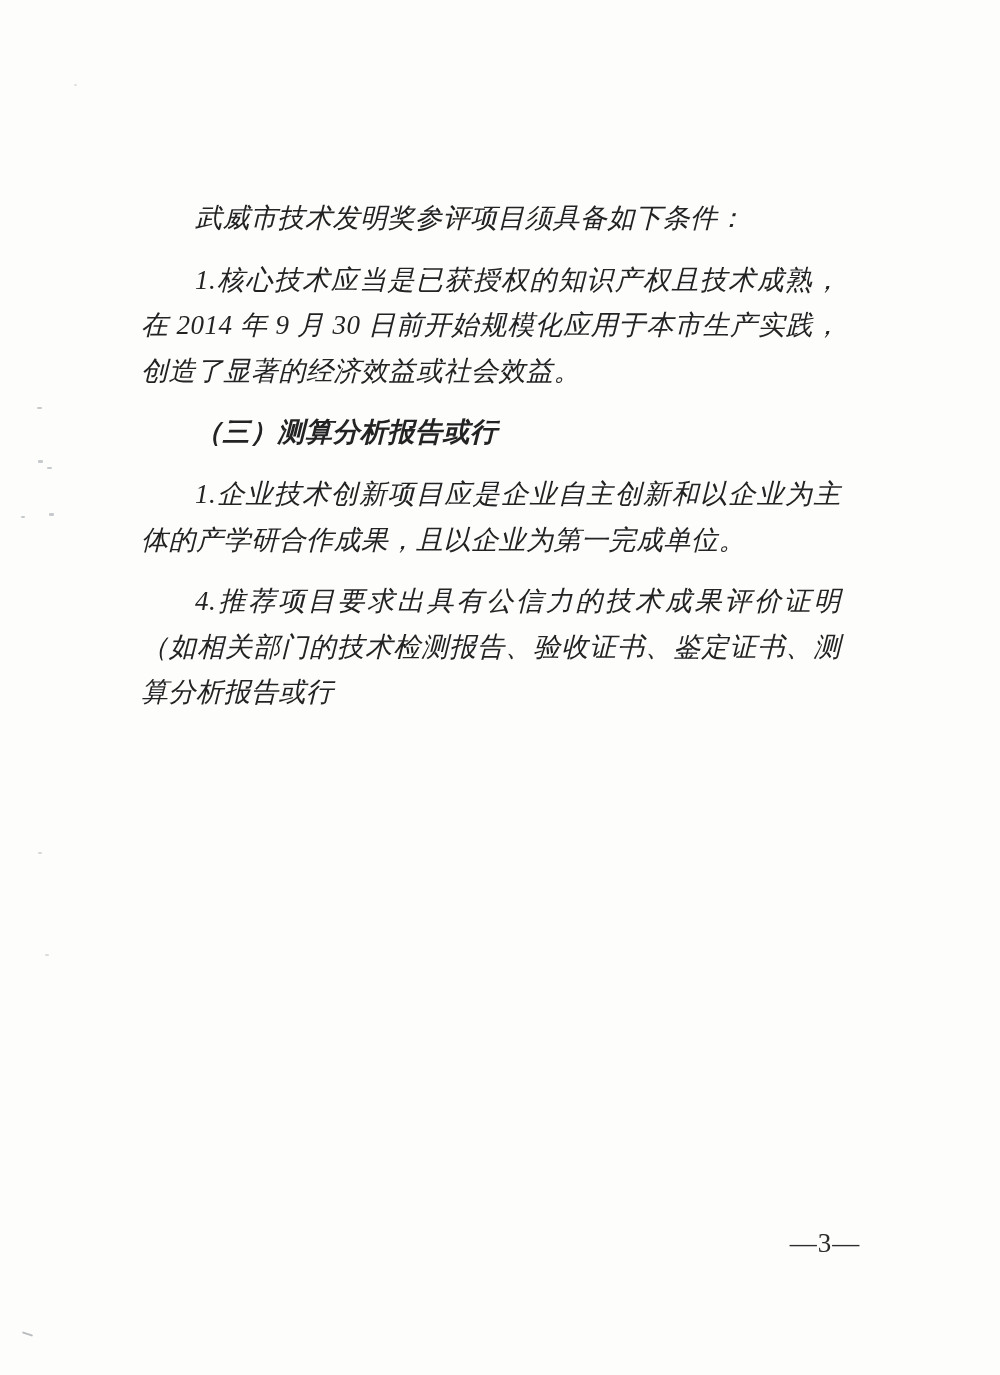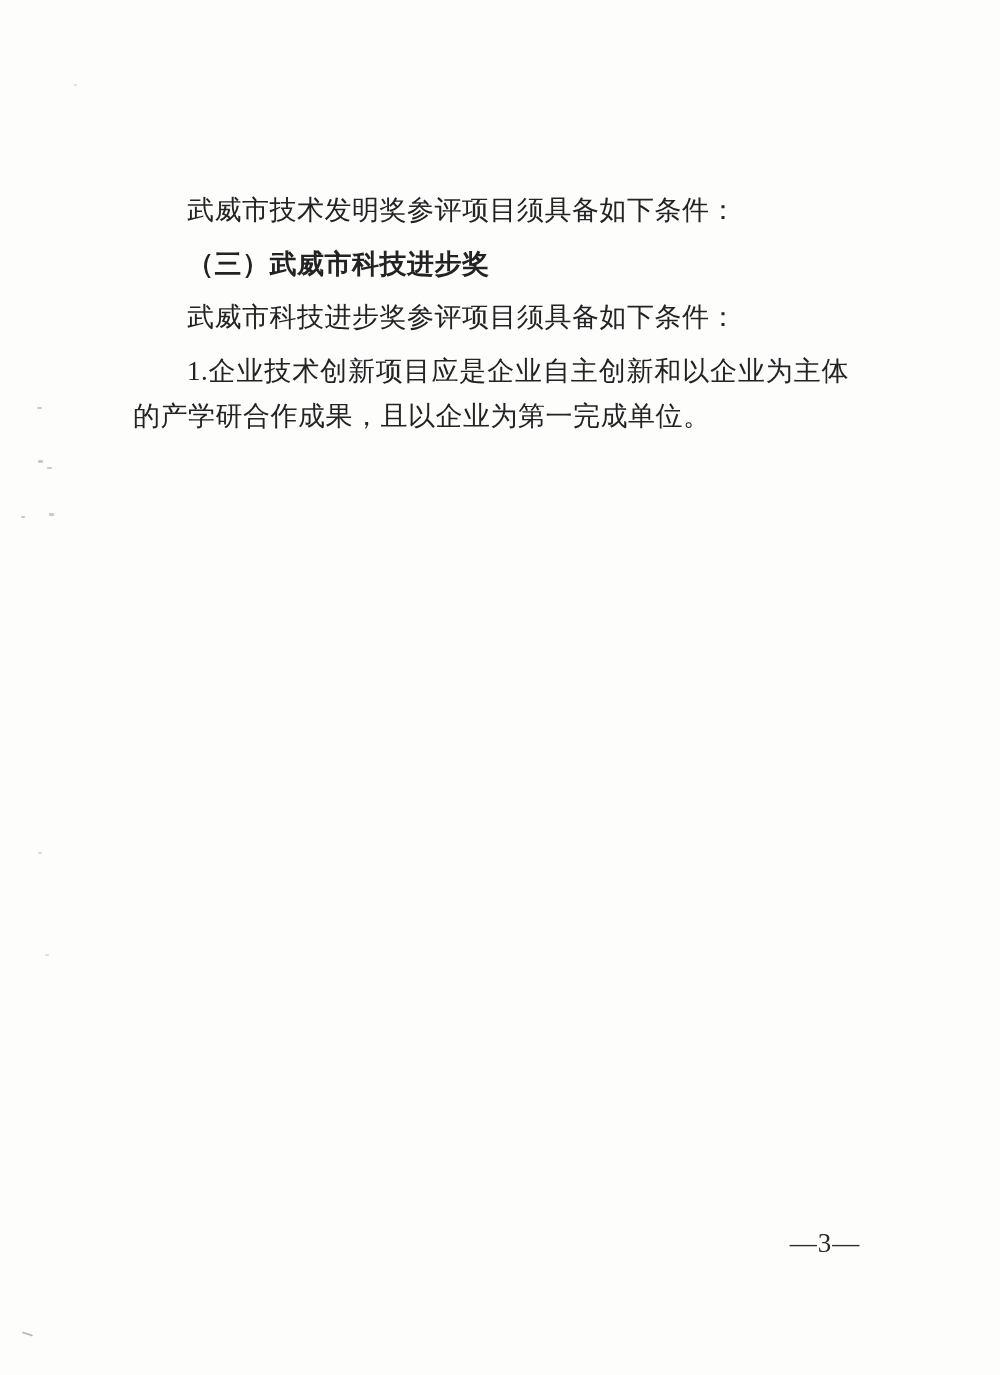--- a/index.html
+++ b/index.html
@@ -24,22 +24,23 @@
     position: absolute;
     left: 125px;
     top: 180px;
     width: 732px;
     font-size: 27px;
     line-height: 45.6px;
     text-align: justify;
     letter-spacing: 0.5px;
   }
   .content p {
-    margin: 8px;
+    margin: 16px;
     text-indent: 2em;
+    font-style: italic;
   }
   .content p.heading {
     font-weight: bold;
   }
   .page-number {
     position: absolute;
     left: 770px;
     top: 1228px;
     width: 110px;
     text-align: center;
@@ -68,23 +69,24 @@
     opacity: 0.7;
   }
 </style>
 </head>
 <body>
 
 <div class="paper">
 
   <div class="content">
     <p>武威市技术发明奖参评项目须具备如下条件：</p>
-    <p class="heading">（三）武威市科技进步奖</p>
-    <p>武威市科技进步奖参评项目须具备如下条件：</p>
+    <p>1.核心技术应当是已获授权的知识产权且技术成熟，在 2014 年 9 月 30 日前开始规模化应用于本市生产实践，创造了显著的经济效益或社会效益。</p>
+    <p class="heading">（三）测算分析报告或行</p>
     <p>1.企业技术创新项目应是企业自主创新和以企业为主体的产学研合作成果，且以企业为第一完成单位。</p>
+    <p>4.推荐项目要求出具有公信力的技术成果评价证明（如相关部门的技术检测报告、验收证书、鉴定证书、测算分析报告或行</p>
   </div>
 
   <div class="page-number">—3—</div>
 
   <div class="speck s1"></div>
   <div class="speck s2"></div>
   <div class="speck s3"></div>
   <div class="speck s4"></div>
   <div class="speck s5"></div>
   <div class="speck s6"></div>

